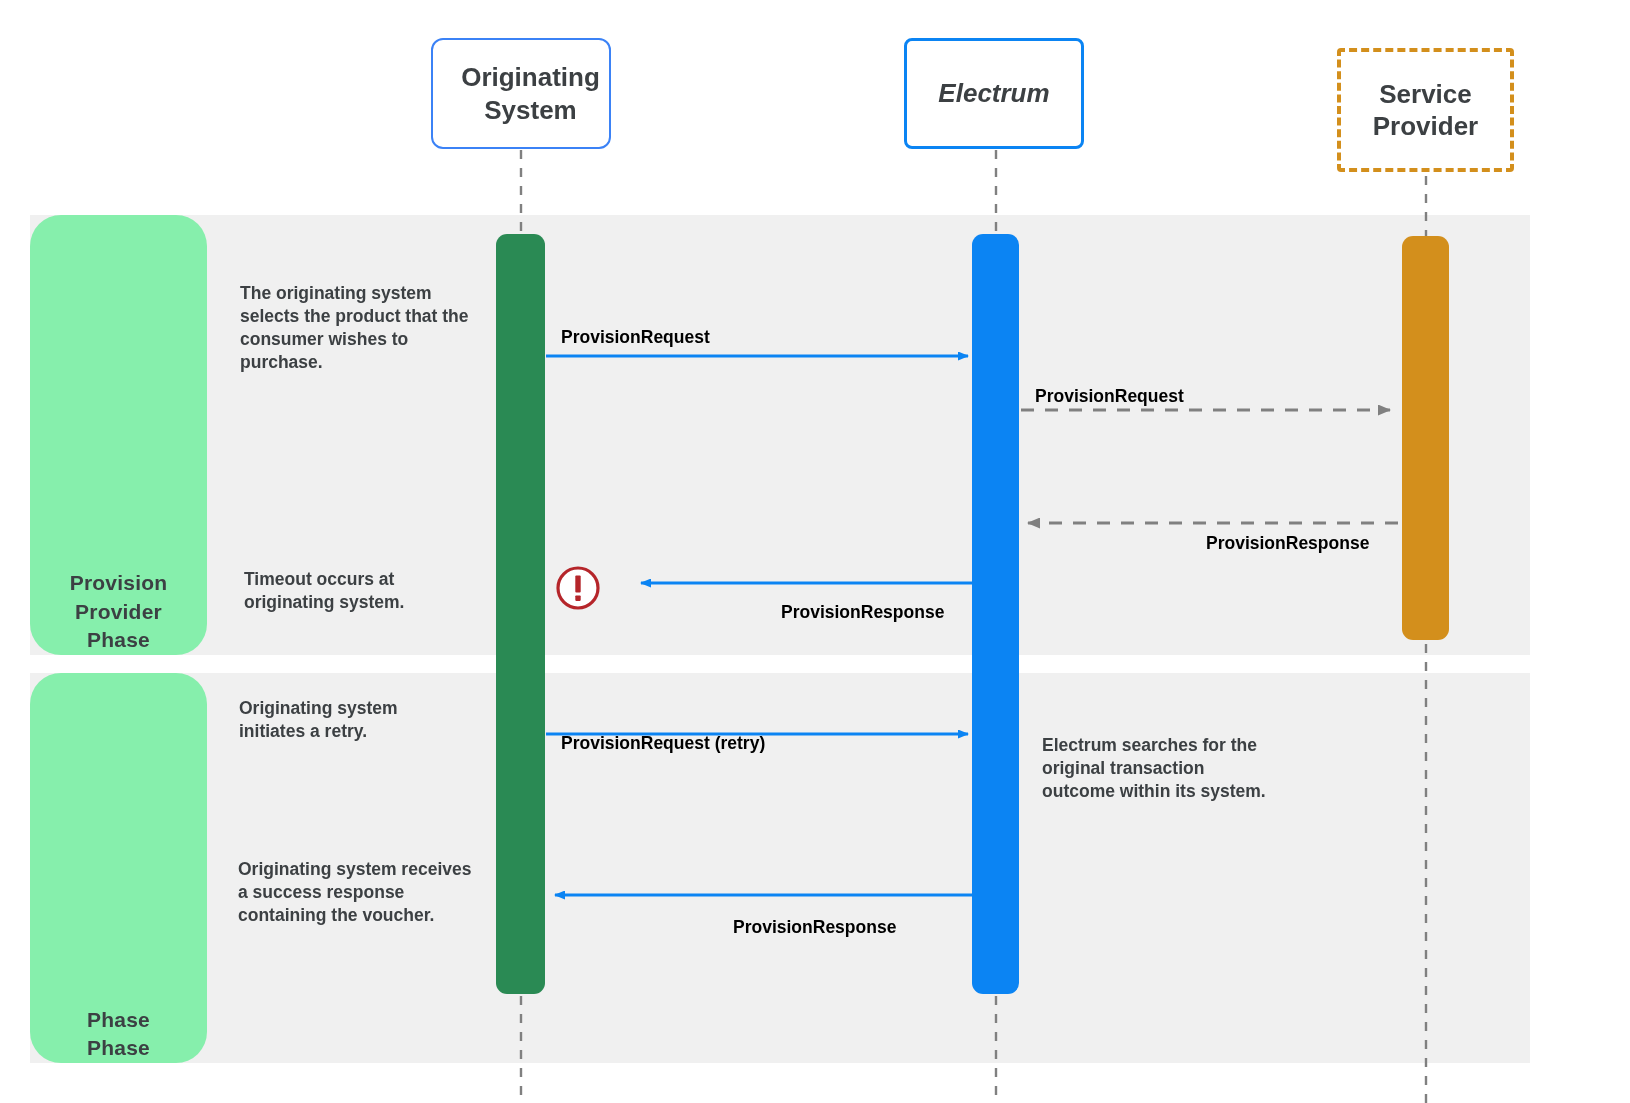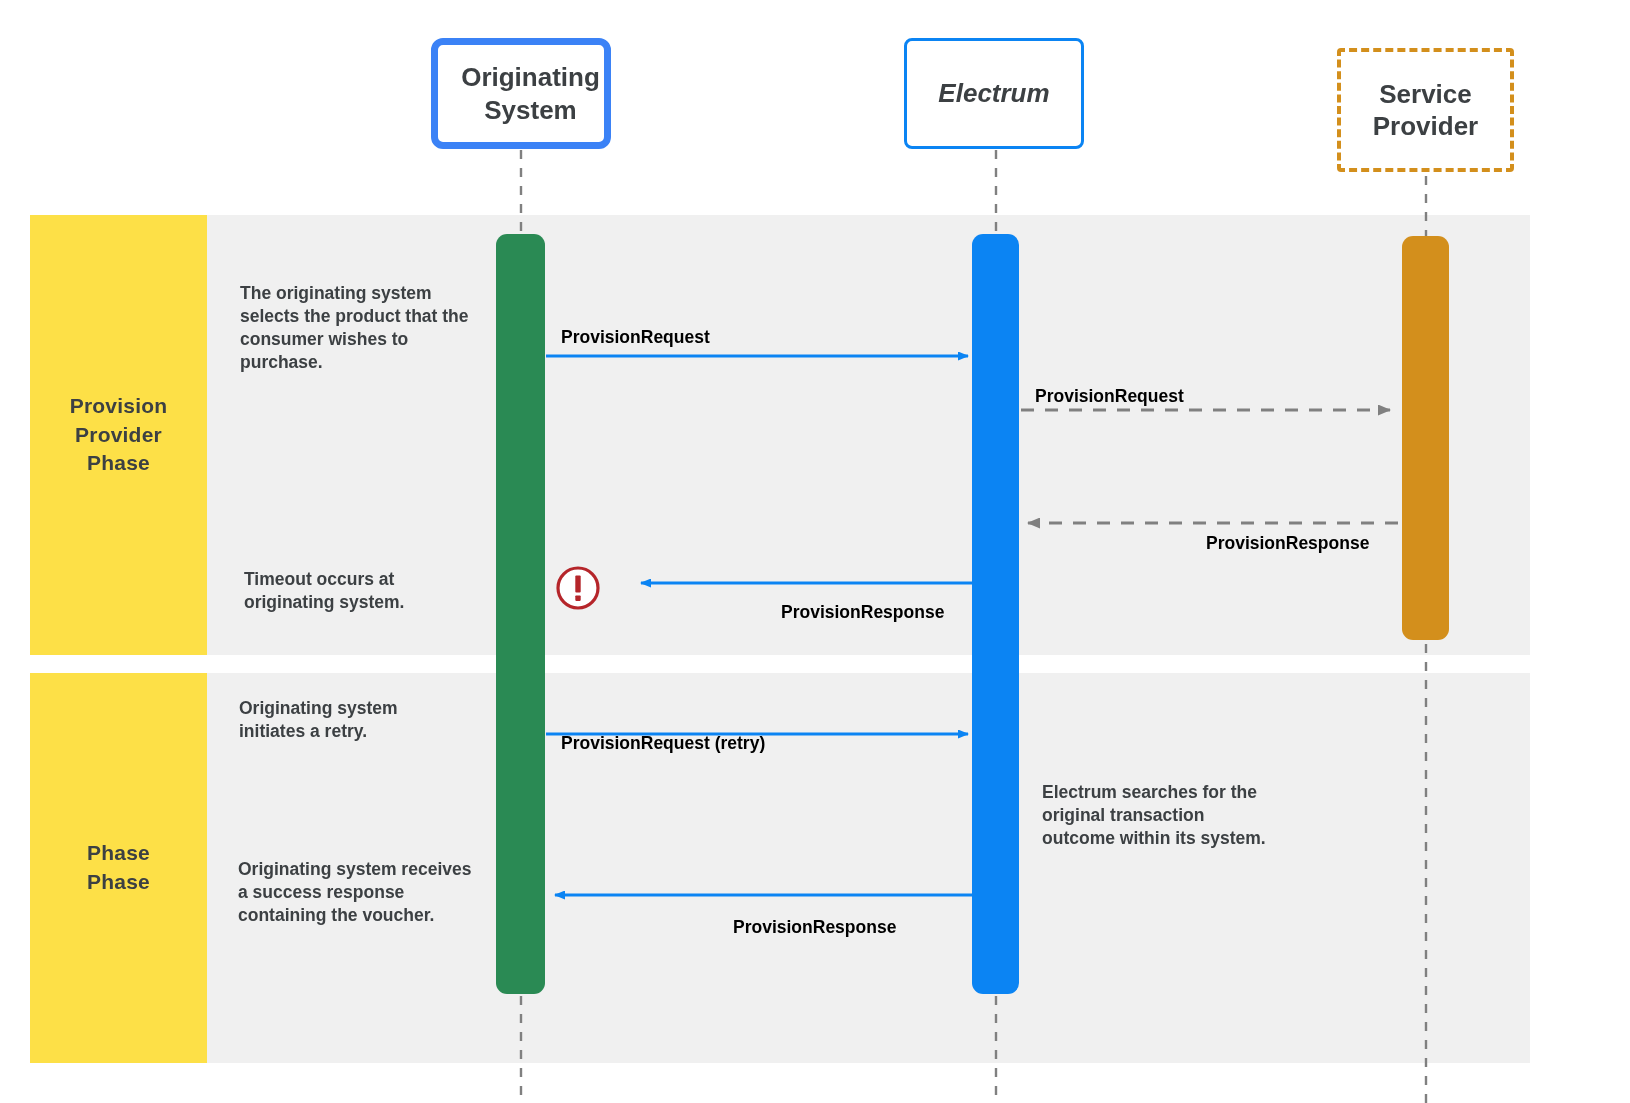--- a/index.html
+++ b/index.html
@@ -26,25 +26,26 @@
     height: 1103px;
     pointer-events: none;
   }
   
   .phase-band {
     position: absolute;
     background: #f0f0f0;
   }
   .phase-label-cell {
     position: absolute;
-    background: #fde047;
+    background: #86efac;
     display: flex;
-    align-items: center;
+    align-items: flex-end;
     justify-content: center;
     text-align: center;
+    border-radius: 31px;
   }
   .phase-label-text {
     font-size: 21px;
     font-weight: bold;
     color: #3c4043;
     line-height: 1.36;
     letter-spacing: 0.2px;
   }
   
   .participant {
@@ -56,21 +57,21 @@
     justify-content: center;
     text-align: center;
   }
   .participant-label {
     font-size: 26px;
     font-weight: bold;
     color: #3c4043;
     line-height: 1.25;
   }
   .p-originating {
-    border: 7px solid #3b82f6;
+    border: 2px solid #3b82f6;
     border-radius: 12px;
     padding-left: 19px;
   }
   .p-electrum {
     border: 3px solid #0b84f3;
     border-radius: 8px;
     font-style: italic;
   }
   .p-provider {
     border: 4px dashed #d38f1c;
@@ -183,21 +184,21 @@
       <div>Provider</div>
     </div>
   </div>
 
   <div class="note" style="left:240px; top:282px; width:232px;">The originating system selects the product that the consumer wishes to purchase.</div>
 
   <div class="note" style="left:244px; top:568px; width:228px;">Timeout occurs at originating system.</div>
 
   <div class="note" style="left:239px; top:697px; width:220px;">Originating system initiates a retry.</div>
 
-  <div class="note" style="left:1042px; top:781px; width:235px;">Electrum searches for the original transaction outcome within its system.</div>
+  <div class="note" style="left:1042px; top:734px; width:235px;">Electrum searches for the original transaction outcome within its system.</div>
 
   <div class="note" style="left:238px; top:858px; width:235px;">Originating system receives a success response containing the voucher.</div>
 
   <div class="msg-label" style="left:561px; top:327px;">ProvisionRequest</div>
 
   <div class="msg-label" style="left:1035px; top:386px;">ProvisionRequest</div>
 
   <div class="msg-label" style="left:1206px; top:533px;">ProvisionResponse</div>
 
   <div class="msg-label" style="left:781px; top:602px;">ProvisionResponse</div>

